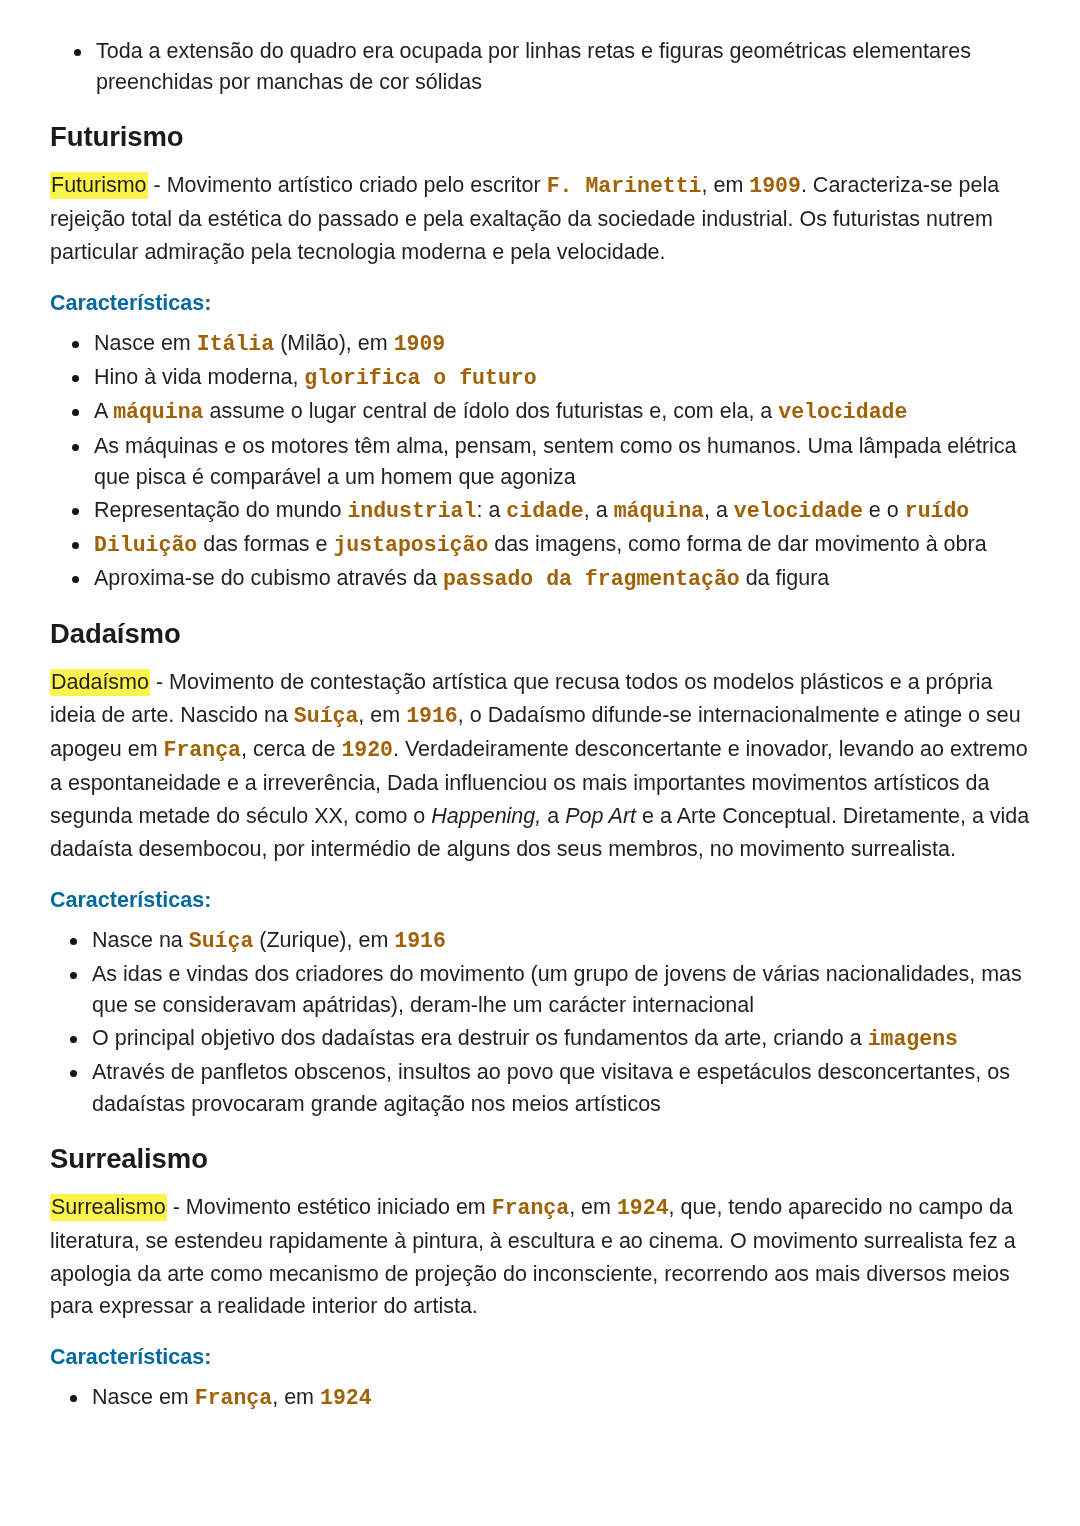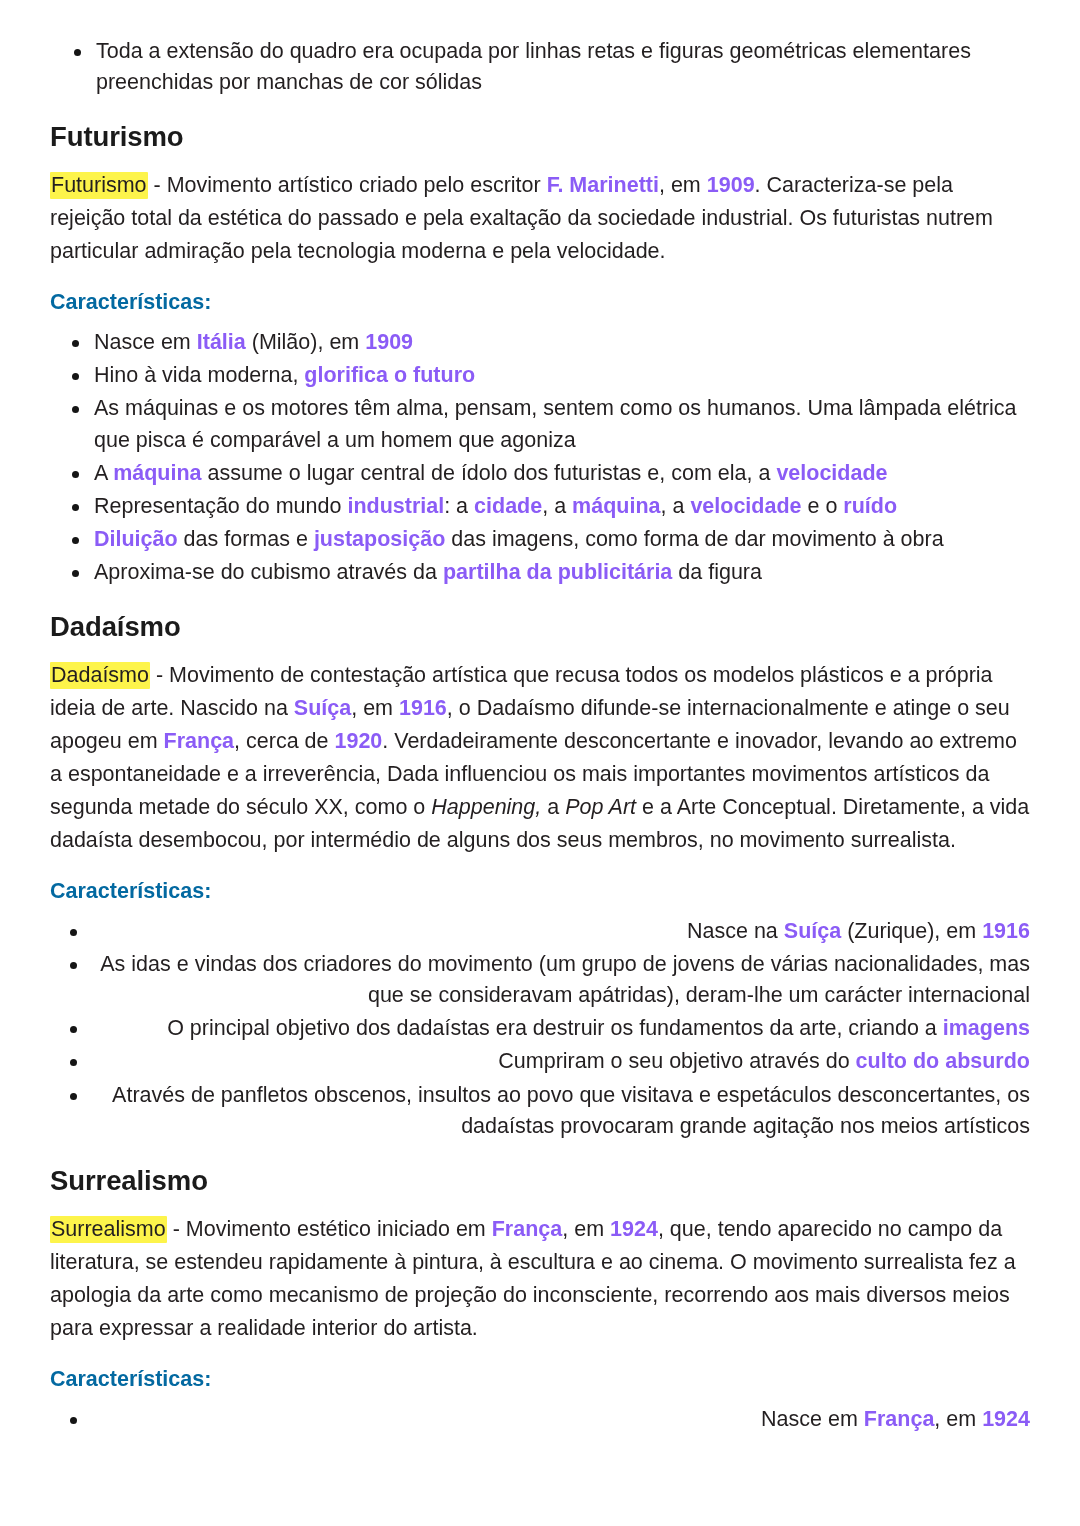--- a/index.html
+++ b/index.html
@@ -68,33 +68,32 @@
     position: absolute;
     left: 22px;
     top: 13px;
     width: 7px;
     height: 7px;
     border-radius: 50%;
     background: #151515;
   }
   ul.bullets.tight > li {
     padding-left: 42px;
-    text-align: right;
   }
   ul.bullets.tight > li::before {
     left: 20px;
   }
   
   ul.bullets.top-list > li {
     padding-left: 46px;
   }
   ul.bullets.top-list > li::before {
     left: 24px;
   }
-  b, strong { font-weight: bold; color: #8b5cf6; }
+  b, strong { font-weight: bold; color: #a16207; font-family: Liberation Mono, monospace; }
   i, em { font-style: italic; text-align: center; }
   mark.hl {
     background: #fdf44b;
     color: #231f20;
     padding: 1px 1px 2px 1px;
     border-radius: 1px;
   }
 </style>
 </head>
 <body>
@@ -109,38 +108,37 @@
 
   <h2 class="section-title">Futurismo</h2>
 
   <p class="body"><mark class="hl">Futurismo</mark> - Movimento artístico criado pelo escritor <b>F. Marinetti</b>, em <b>1909</b>. Caracteriza-se pela rejeição total da estética do passado e pela exaltação da sociedade industrial. Os futuristas nutrem particular admiração pela tecnologia moderna e pela velocidade.</p>
 
   <div class="sub-label">Características:</div>
 
   <ul class="bullets">
     <li>Nasce em <b>Itália</b> (Milão), em <b>1909</b></li>
     <li>Hino à vida moderna, <b>glorifica o futuro</b></li>
+    <li>A <b>máquina</b> assume o lugar central de ídolo dos futuristas e, com ela, a <b>velocidade</b></li>
     <li>As máquinas e os motores têm alma, pensam, sentem como os humanos. Uma lâmpada elétrica que pisca é comparável a um homem que agoniza</li>
-    <li>A <b>máquina</b> assume o lugar central de ídolo dos futuristas e, com ela, a <b>velocidade</b></li>
     <li>Representação do mundo <b>industrial</b>: a <b>cidade</b>, a <b>máquina</b>, a <b>velocidade</b> e o <b>ruído</b></li>
     <li><b>Diluição</b> das formas e <b>justaposição</b> das imagens, como forma de dar movimento à obra</li>
-    <li>Aproxima-se do cubismo através da <b>partilha da publicitária</b> da figura</li>
+    <li>Aproxima-se do cubismo através da <b>passado da fragmentação</b> da figura</li>
   </ul>
 
   <h2 class="section-title">Dadaísmo</h2>
 
   <p class="body"><mark class="hl">Dadaísmo</mark> - Movimento de contestação artística que recusa todos os modelos plásticos e a própria ideia de arte. Nascido na <b>Suíça</b>, em <b>1916</b>, o Dadaísmo difunde-se internacionalmente e atinge o seu apogeu em <b>França</b>, cerca de <b>1920</b>. Verdadeiramente desconcertante e inovador, levando ao extremo a espontaneidade e a irreverência, Dada influenciou os mais importantes movimentos artísticos da segunda metade do século XX, como o <i>Happening,</i> a <i>Pop Art</i> e a Arte Conceptual. Diretamente, a vida dadaísta desembocou, por intermédio de alguns dos seus membros, no movimento surrealista.</p>
 
   <div class="sub-label">Características:</div>
 
   <ul class="bullets tight">
     <li>Nasce na <b>Suíça</b> (Zurique), em <b>1916</b></li>
     <li>As idas e vindas dos criadores do movimento (um grupo de jovens de várias nacionalidades, mas que se consideravam apátridas), deram-lhe um carácter internacional</li>
     <li>O principal objetivo dos dadaístas era destruir os fundamentos da arte, criando a <b>imagens</b></li>
-    <li>Cumpriram o seu objetivo através do <b>culto do absurdo</b></li>
     <li>Através de panfletos obscenos, insultos ao povo que visitava e espetáculos desconcertantes, os dadaístas provocaram grande agitação nos meios artísticos</li>
   </ul>
 
   <h2 class="section-title">Surrealismo</h2>
 
   <p class="body"><mark class="hl">Surrealismo</mark> - Movimento estético iniciado em <b>França</b>, em <b>1924</b>, que, tendo aparecido no campo da literatura, se estendeu rapidamente à pintura, à escultura e ao cinema. O movimento surrealista fez a apologia da arte como mecanismo de projeção do inconsciente, recorrendo aos mais diversos meios para expressar a realidade interior do artista.</p>
 
   <div class="sub-label">Características:</div>
 
   <ul class="bullets tight">

